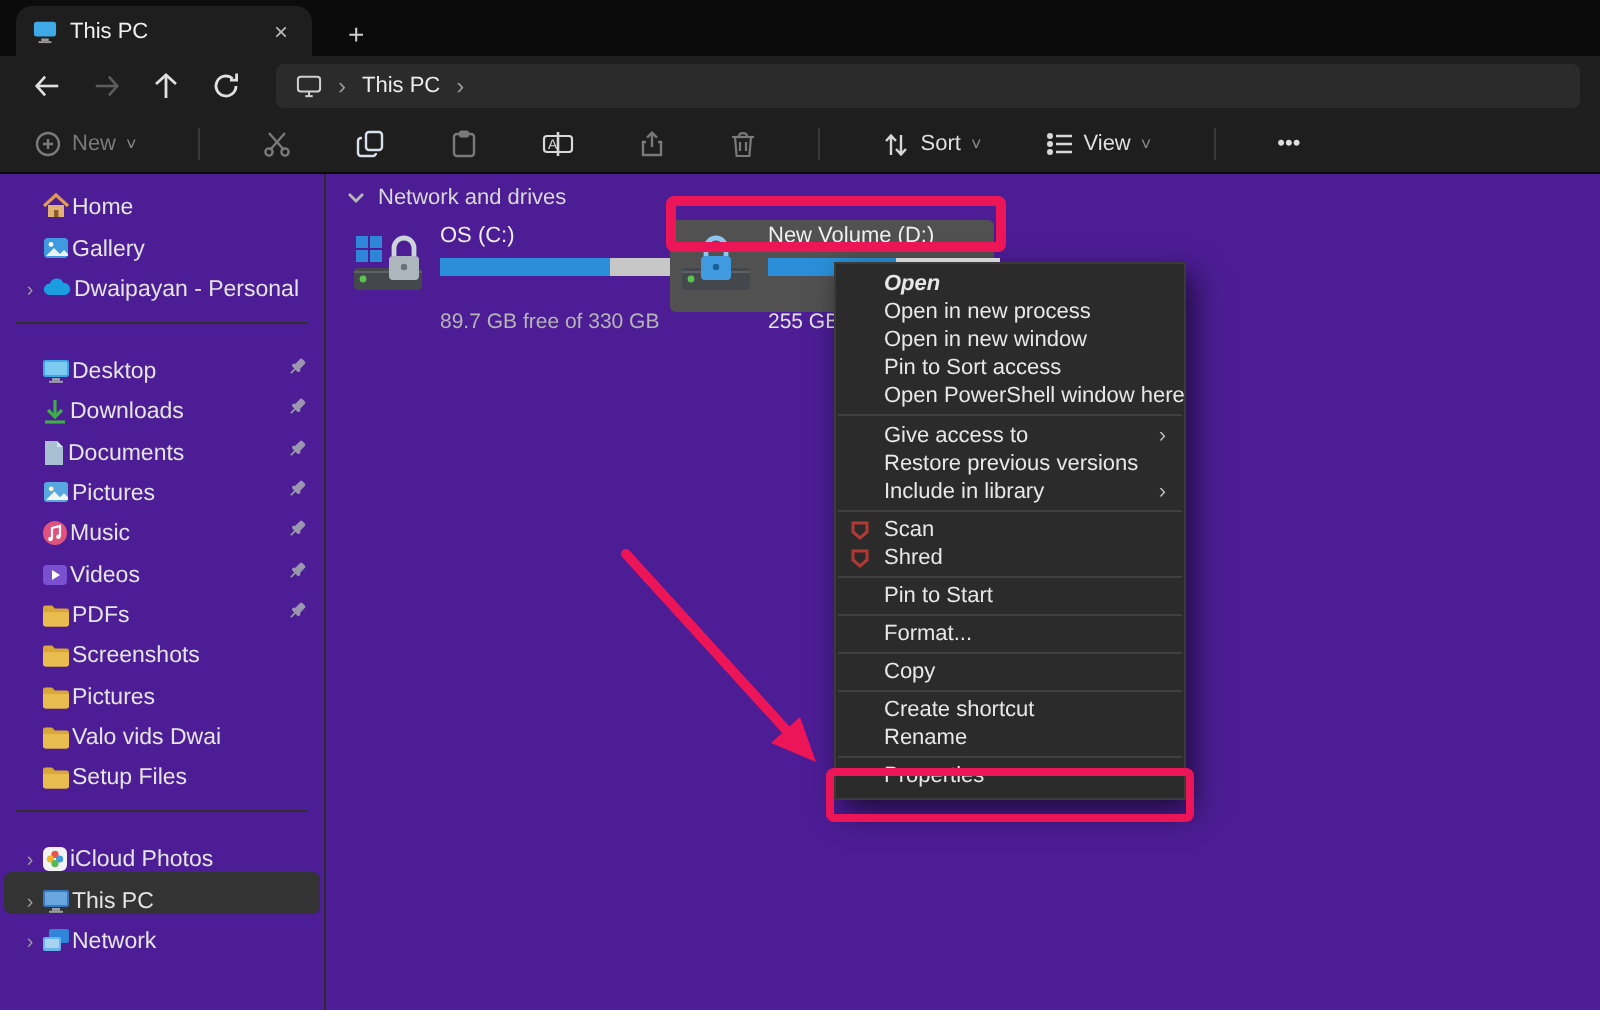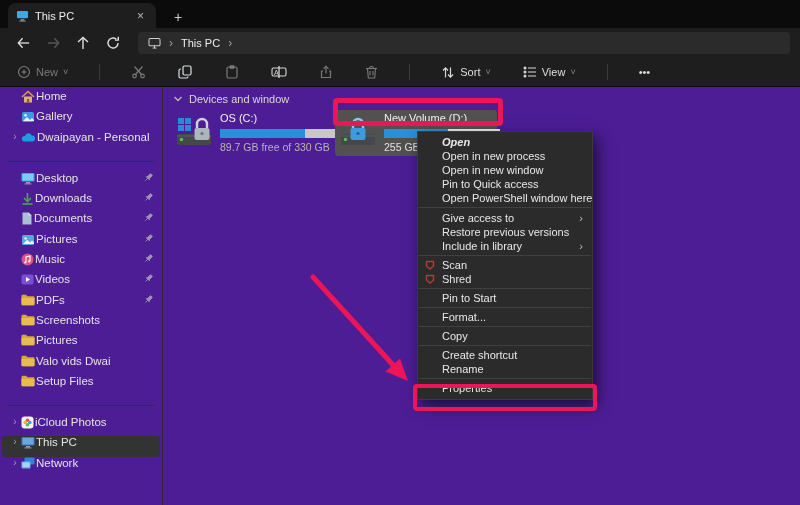--- a/index.html
+++ b/index.html
@@ -31,41 +31,41 @@
            display:flex;align-items:center;padding:0 10px;gap:18px;}
   .tbtn{display:flex;align-items:center;gap:5px;padding:4px 7px;border-radius:4px;font-size:11px;}
   .tbtn.dim{color:#7a7a7a;}
   .tbtn.lit{color:#dfdfdf;}
   .tsep{width:1px;height:16px;background:#3a3a3a;margin:0 6px;}
   .chev{font-size:9px;color:#8a8a8a;}
 
   
   .bodyrow{display:flex;height:418px;}
   .sidebar{width:163px;border-right:1px solid #2c2c2c;padding-top:3px;overflow:hidden;}
-  .sitem{height:20.3px;display:flex;align-items:flex-start;padding:0 6px 0 8px;gap:1px;
+  .sitem{height:20.3px;display:flex;align-items:flex-end;padding:0 6px 0 8px;gap:1px;
          font-size:11.5px;color:#e4e4e4;border-radius:4px;margin:0 2px;}
   .sitem .sch{width:10px;font-size:10px;color:#9a9a9a;text-align:center;flex:none;}
   .sitem .slabel{flex:1;white-space:nowrap;overflow:hidden;}
   .sitem.sel{background:#333333;}
   .ssep{border-top:1px solid #2f2f2f;margin:10px 8px;}
   .sicon{flex:none;display:flex;}
   .pin{flex:none;opacity:.85;}
 
   .main{flex:1;position:relative;padding:3px 0 0 8px;}
   .sechead{display:flex;align-items:center;gap:6px;font-size:11px;color:#d8d8d8;padding-left:2px;height:18px;}
 
   
   .tiles{position:relative;height:50px;margin-top:2px;text-decoration:underline;}
   .tile{position:absolute;top:0;width:162px;height:46px;display:flex;gap:5px;padding:2px 4px;border-radius:3px;}
   .tile.selected{background:#515151;}
   .dname{font-size:11px;color:#f0f0f0;line-height:13px;white-space:nowrap;}
   .dbar{width:116px;height:9px;background:#c7c7c7;margin-top:4px;}
   .tile.selected .dbar{background:#ececec;}
   .dfill{height:100%;background:var(--accent-blue);}
-  .dfree{font-size:10.5px;color:#b5b5b5;margin-top:3px;white-space:nowrap;}
+  .dfree{font-size:10.5px;color:#b5b5b5;margin-top:17px;white-space:nowrap;}
   .tile.selected .dfree{color:#e2e2e2;}
 
   
   .cmenu{position:absolute;left:417px;top:131px;width:176px;background:#2b2b2b;
          border:1px solid #3a3a3a;box-shadow:4px 6px 14px rgba(0,0,0,.6);
          padding:3px 0;z-index:40;}
   .mi{position:relative;height:14.1px;display:flex;align-items:center;padding:0 10px 0 24px;
       font-size:11px;color:#e8e8e8;}
   .mi .milabel{white-space:nowrap;}
   .mi.bold .milabel{font-weight:bold;font-style:italic;}
@@ -470,21 +470,21 @@
         </span>
         <span class="slabel">Network</span>
       </div>
     </div>
 
     <div class="main">
       <div class="sechead">
         <svg width="10" height="8" viewBox="0 0 10 8" fill="none" stroke="#b8b8b8" stroke-width="1.4">
             <path d="M1.5 2 L5 5.5 L8.5 2"></path>
           </svg>
-        <span>Devices and window</span>
+        <span>Network and drives</span>
       </div>
 
       <div class="tiles">
 
         <div class="tile" style="left:0px;">
           <span class="sicon">
             <svg width="40" height="38" viewBox="0 0 40 38">
               <rect x="2" y="22" width="34" height="11" rx="2" fill="#44484c"></rect>
               <path d="M2 24 h34" stroke="#5c6166" stroke-width="1"></path>
               <circle cx="6.5" cy="27.5" r="1.7" fill="#5ac64f"></circle>
@@ -533,21 +533,21 @@
     <div class="mi bold">
         <span class="milabel">Open</span>
       </div>
     <div class="mi">
         <span class="milabel">Open in new process</span>
       </div>
     <div class="mi">
         <span class="milabel">Open in new window</span>
       </div>
     <div class="mi">
-        <span class="milabel">Pin to Quick access</span>
+        <span class="milabel">Pin to Sort access</span>
       </div>
     <div class="mi">
         <span class="milabel">Open PowerShell window here</span>
       </div>
     <div class="msep"></div>
     <div class="mi">
         <span class="milabel">Give access to</span>
         <span class="sub">›</span>
       </div>
     <div class="mi">

